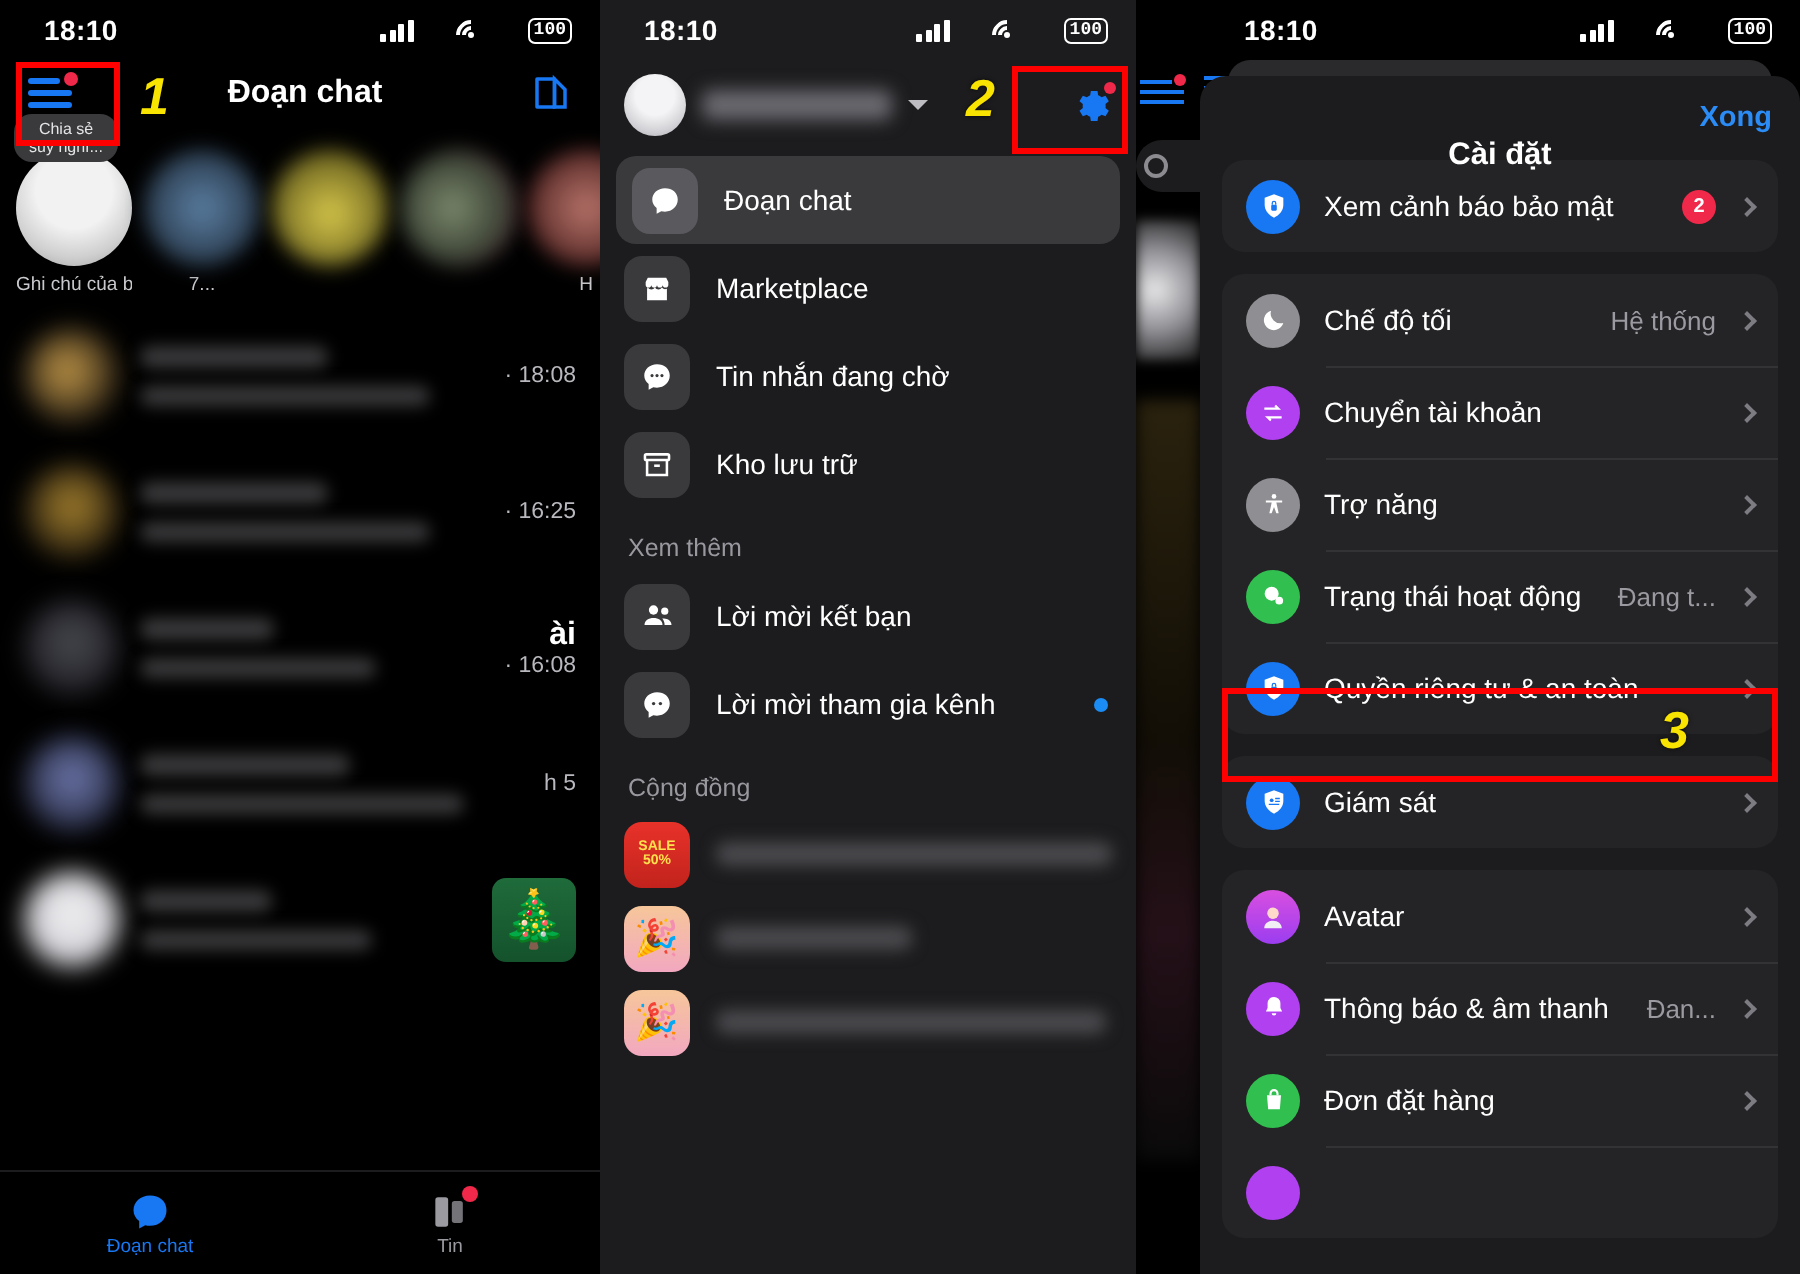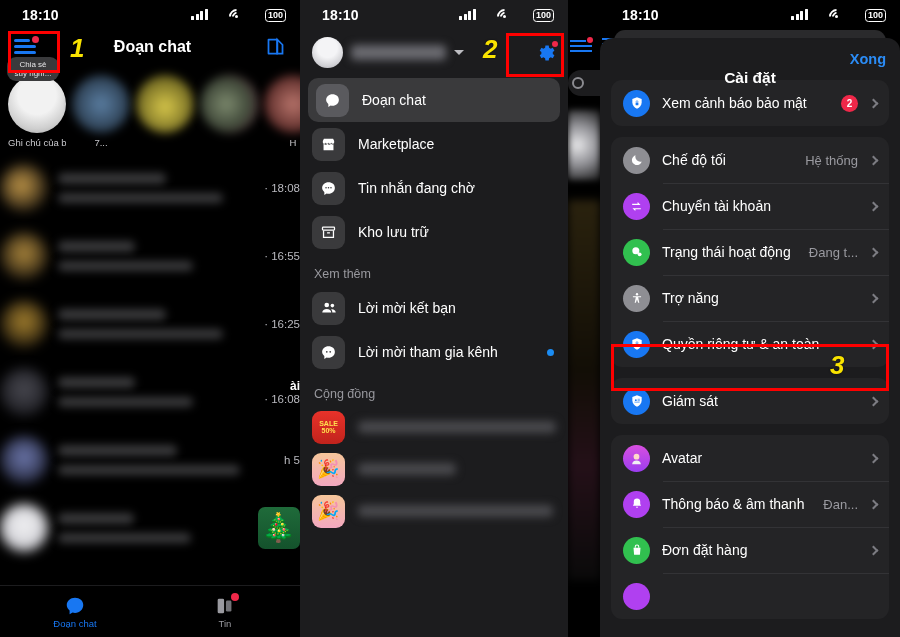--- a/index.html
+++ b/index.html
@@ -12,21 +12,21 @@
   .stage { position: relative; width: 900px; height: 637px; background:#000; display:flex; }
   .panel { position: relative; width: 300px; height: 637px; overflow: hidden; background:#000; }
 
   
   .statusbar {
     position: relative; height: 30px; width: 100%;
     display: flex; align-items: center; justify-content: space-between;
     padding: 0 14px 0 22px; color: #fff; z-index: 40;
   }
   .sb-time { font-size: 14px; font-weight: 700; letter-spacing: .2px; }
-  .sb-right { display: flex; align-items: flex-start; gap: 21px; }
+  .sb-right { display: flex; align-items: center; gap: 21px; font-family: Liberation Mono, monospace; }
   .sig { display: flex; align-items: flex-end; gap: 1.5px; height: 11px; }
   .sig i { display:block; width: 3px; background: #fff; border-radius: .5px; }
   .sig i:nth-child(1){height:4px}.sig i:nth-child(2){height:6px}
   .sig i:nth-child(3){height:8.5px}.sig i:nth-child(4){height:11px}
   .wifi { width: 15px; height: 11px; position: relative; }
   .wifi b { position:absolute; border: 2px solid #fff; border-bottom-color: transparent;
             border-left-color: transparent; border-right-color: transparent; border-radius: 50%; }
   .wifi b:nth-child(1){ width:15px;height:15px;left:0;top:0; transform: rotate(-45deg);}
   .wifi b:nth-child(2){ width:9px;height:9px;left:3px;top:3px; transform: rotate(-45deg);}
   .wifi b:nth-child(3){ width:3px;height:3px;left:6px;top:6.5px; background:#fff; border-radius:50%; border:0;}
@@ -60,36 +60,36 @@
   .note-bubble { position:absolute; left:-1px; top:-18px; background:#3a3a3c; color:#e4e4e6;
                  font-size:8px; line-height:9px; border-radius:9px; padding:3px 6px; width:52px;
                  text-align:center; z-index:3; }
   .blurthumb { filter: blur(5px); }
   .s-gray { background: radial-gradient(circle at 50% 35%, #f2f2f2 0 40%, #cfcfcf 70%, #9a9a9a 100%); }
   .s-blue { background: radial-gradient(circle at 50% 50%, #5b7fa3 0%, #2a3b4d 70%, #10171f 100%); }
   .s-yellow { background: radial-gradient(circle at 50% 55%, #d8c84b 0%, #6c6420 70%, #171708 100%); }
   .s-green { background: radial-gradient(circle at 45% 50%, #7d8a6e 0%, #3a4234 60%, #c2457a 100%); }
   .s-red { background: radial-gradient(circle at 50% 50%, #b9756c 0%, #5a2b28 70%, #190b0a 100%); }
 
-  .chatrow { display:flex; align-items:center; gap:10px; padding: 9px 0; height: 68px; }
+  .chatrow { display:flex; align-items:center; gap:10px; padding: 9px 12px; height: 68px; }
   .av { width: 48px; height: 48px; border-radius:50%; flex:0 0 48px; filter: blur(6px); }
   .av-a { background: radial-gradient(circle at 45% 45%, #c59a4a 0%, #2a2113 70%, #0a0805 100%); }
   .av-b { background: radial-gradient(circle at 50% 45%, #b08a3e 0%, #241c0f 75%, #070604 100%); }
   .av-c { background: radial-gradient(circle at 50% 45%, #a8832f 0%, #221a0c 75%, #060503 100%); }
   .av-d { background: radial-gradient(circle at 50% 45%, #4a4a52 0%, #1b1b20 75%, #070708 100%); }
   .av-e { background: radial-gradient(circle at 50% 45%, #6f7ab0 0%, #23263a 75%, #080910 100%); }
   .av-f { background: radial-gradient(circle at 50% 45%, #f4f4f6 0%, #cfcfd4 60%, #3a3a40 100%); }
   .cr-mid { flex:1; min-width:0; }
   .cr-line { height: 11px; border-radius: 5px; background:#3a3a3c; filter: blur(4px); }
   .cr-line.w1 { width: 56%; margin-bottom: 9px; }
   .cr-line.w2 { width: 86%; height: 10px; }
   .cr-line.w3 { width: 40%; margin-bottom: 9px; }
   .cr-line.w4 { width: 70%; height: 10px; }
   .cr-right { font-size: 11.5px; color:#b8b8be; white-space:nowrap; padding-left:4px; }
-  .cr-bold { font-size: 12px; color:#fff; font-weight:700; }
+  .cr-bold { font-size: 16px; color:#fff; font-weight:700; }
   .xmas { width: 42px; height: 42px; border-radius: 7px;
           background: linear-gradient(#1f6b3a, #14522c); position: relative; overflow:hidden; }
   .xmas::after { content:"🎄"; position:absolute; inset:0; font-size:28px; line-height:42px; text-align:center; }
 
   .tabbar { position:absolute; left:0; bottom:0; width:100%; height:52px;
             border-top: 1px solid #1c1c1e; display:flex; background:#000; }
   .tabbar .tb { flex:1; display:flex; flex-direction:column; align-items:center; justify-content:center; gap:3px; }
   .tb-label { font-size: 9.5px; }
   .tb.active .tb-label { color:#1877f2; }
   .tb .tb-label { color:#9a9aa0; }
@@ -228,28 +228,20 @@
     <div>
       <div class="chatrow">
         <div class="av av-a"></div>
         <div class="cr-mid">
             <div class="cr-line w1"></div>
             <div class="cr-line w2"></div>
           </div>
         <div class="cr-right">· 18:08</div>
       </div>
       <div class="chatrow">
-        <div class="av av-b"></div>
-        <div class="cr-mid">
-            <div class="cr-line w3"></div>
-            <div class="cr-line w4"></div>
-          </div>
-        <div class="cr-right">· 16:55</div>
-      </div>
-      <div class="chatrow">
         <div class="av av-c"></div>
         <div class="cr-mid">
             <div class="cr-line w1"></div>
             <div class="cr-line w2"></div>
           </div>
         <div class="cr-right">· 16:25</div>
       </div>
       <div class="chatrow">
         <div class="av av-d"></div>
         <div class="cr-mid">
@@ -498,38 +490,38 @@
         <div class="s-row">
           <div class="s-ic" style="background:#b040f0">
             <svg viewBox="0 0 24 24" fill="none" stroke="#fff" stroke-width="2" width="13" height="13">
                 <path d="M4 8h13l-3-3M20 16H7l3 3"></path>
               </svg>
           </div>
           <div class="s-lab">Chuyển tài khoản</div>
           <div class="chev"></div>
         </div>
         <div class="s-row">
+          <div class="s-ic" style="background:#8e8e93">
+            <svg viewBox="0 0 24 24" fill="#fff" width="14" height="14">
+                <circle cx="12" cy="5.5" r="2"></circle>
+                <path d="M5 9h14v1.8h-5L16 20h-2l-2-5.5L10 20H8l2-9.2H5z"></path>
+              </svg>
+          </div>
+          <div class="s-lab">Trợ năng</div>
+          <div class="chev"></div>
+        </div>
+        <div class="s-row">
           <div class="s-ic" style="background:#31c04f">
             <svg viewBox="0 0 24 24" fill="#fff" width="14" height="14">
                 <circle cx="10" cy="10" r="6"></circle>
                 <circle cx="16.5" cy="16" r="3.3"></circle>
               </svg>
           </div>
           <div class="s-lab">Trạng thái hoạt động</div>
           <div class="s-val">Đang t...</div>
-          <div class="chev"></div>
-        </div>
-        <div class="s-row">
-          <div class="s-ic" style="background:#8e8e93">
-            <svg viewBox="0 0 24 24" fill="#fff" width="14" height="14">
-                <circle cx="12" cy="5.5" r="2"></circle>
-                <path d="M5 9h14v1.8h-5L16 20h-2l-2-5.5L10 20H8l2-9.2H5z"></path>
-              </svg>
-          </div>
-          <div class="s-lab">Trợ năng</div>
           <div class="chev"></div>
         </div>
         <div class="s-row">
           <div class="s-ic" style="background:#1877f2">
             <svg viewBox="0 0 24 24" fill="#fff" width="14" height="14">
                 <path d="M12 2l8 3v6c0 5-3.5 9-8 11-4.5-2-8-6-8-11V5l8-3z"></path>
                 <rect x="9.6" y="11" width="4.8" height="5" rx="1" fill="#1877f2"></rect>
                 <path d="M10.5 11V9.6a1.5 1.5 0 013 0V11" stroke="#1877f2" stroke-width="1.1" fill="none"></path>
               </svg>
           </div>

